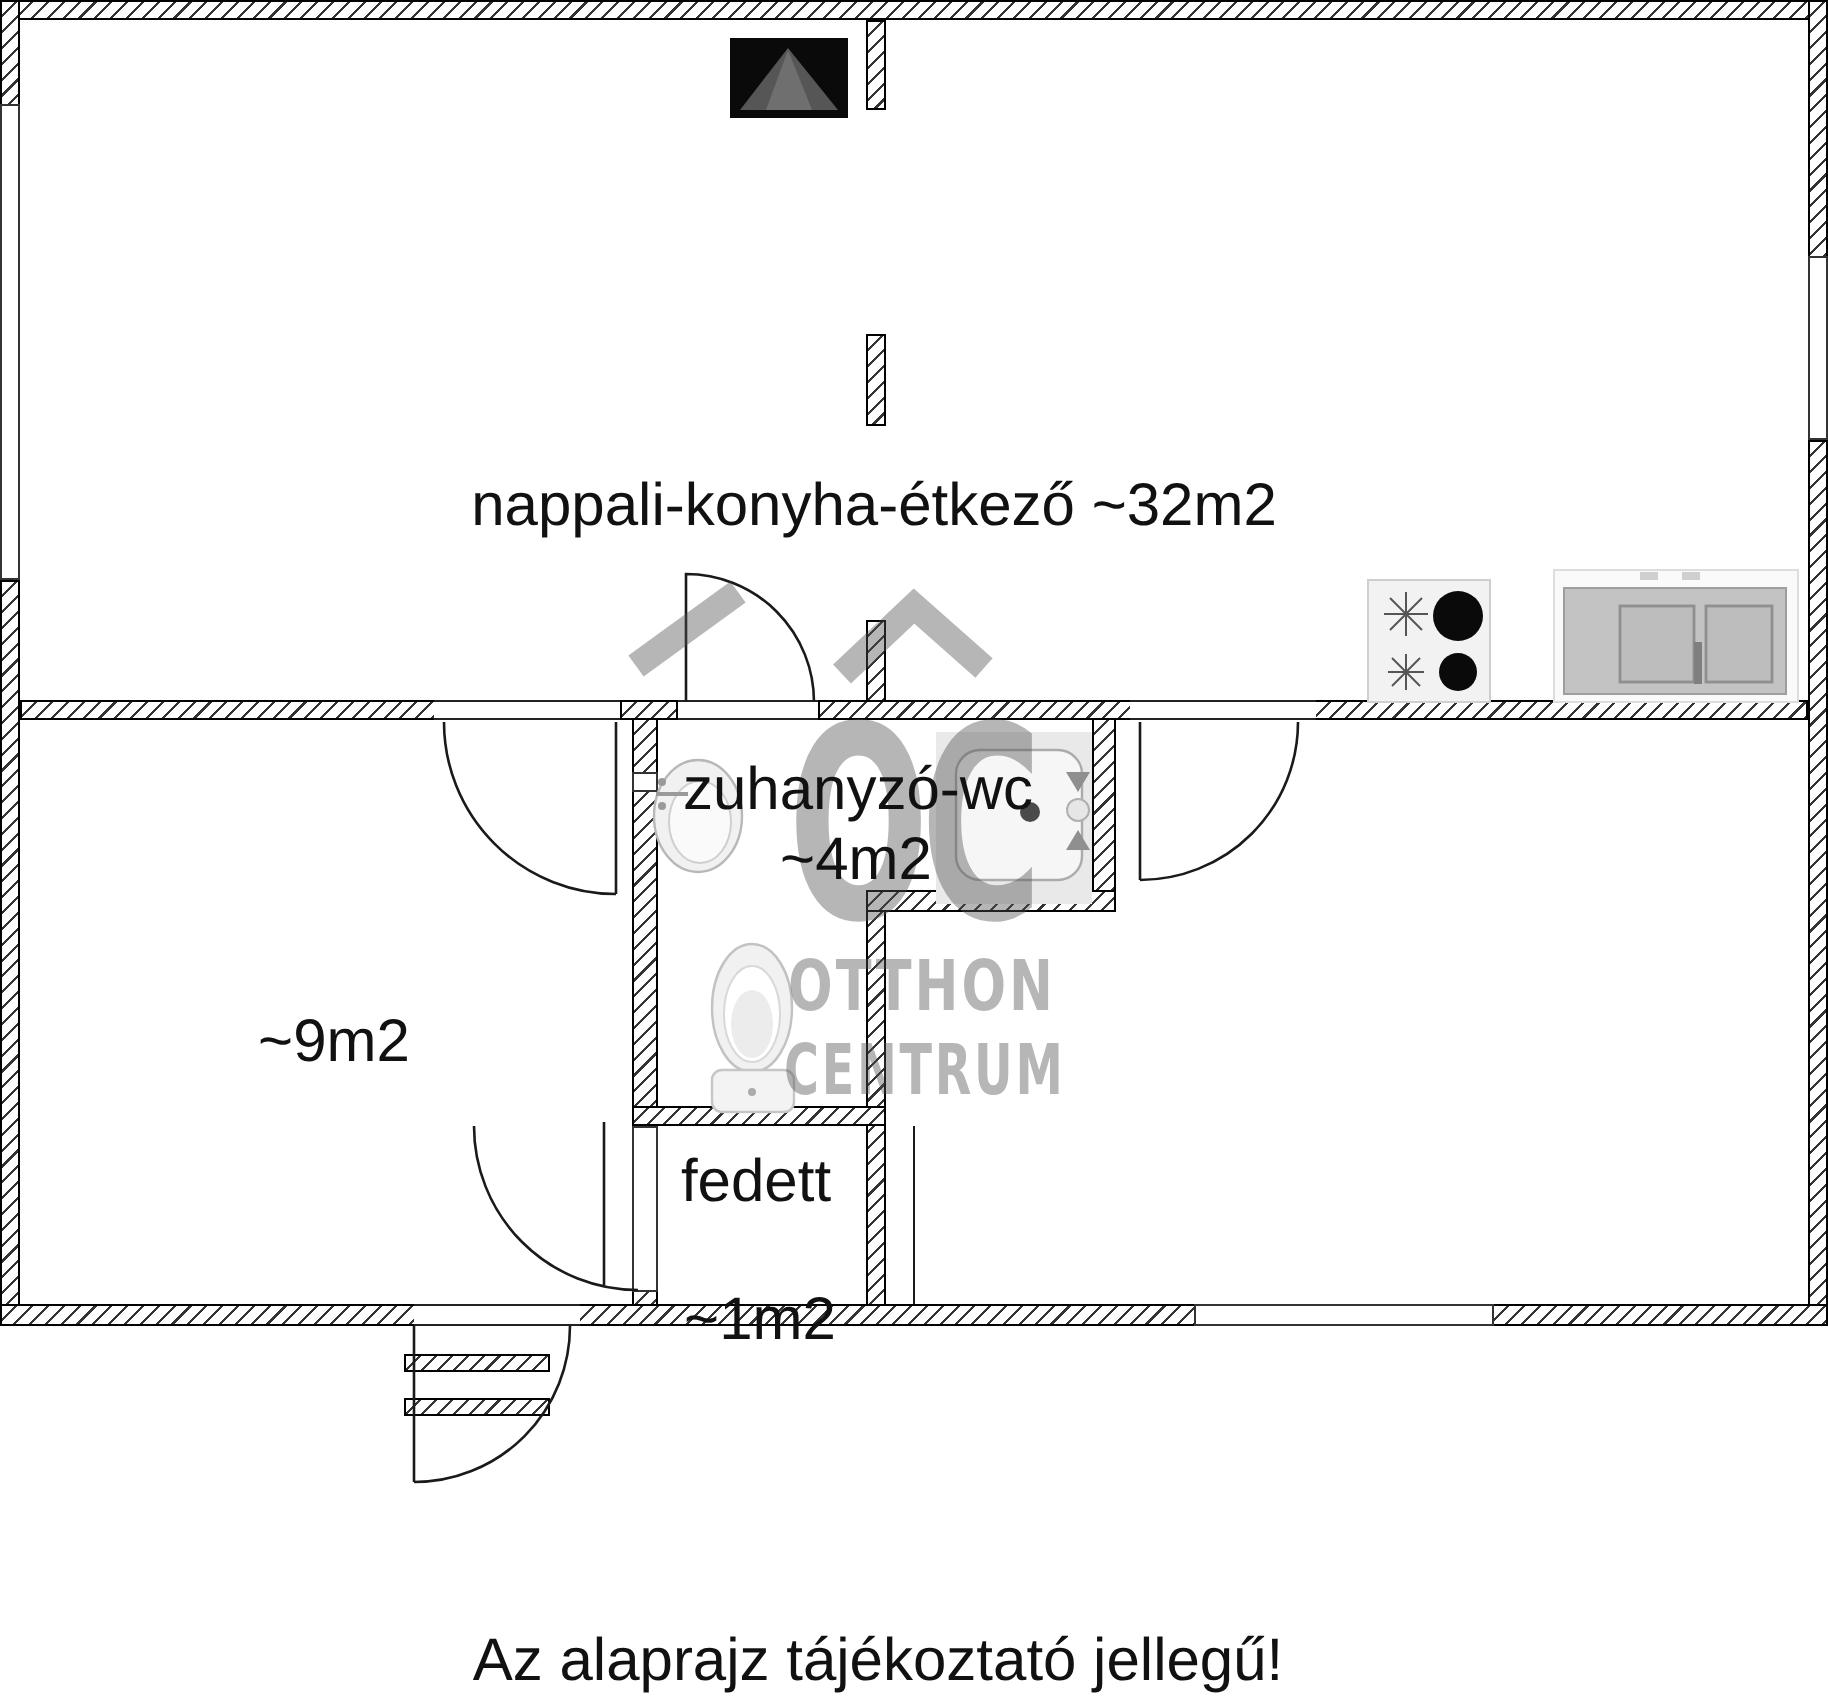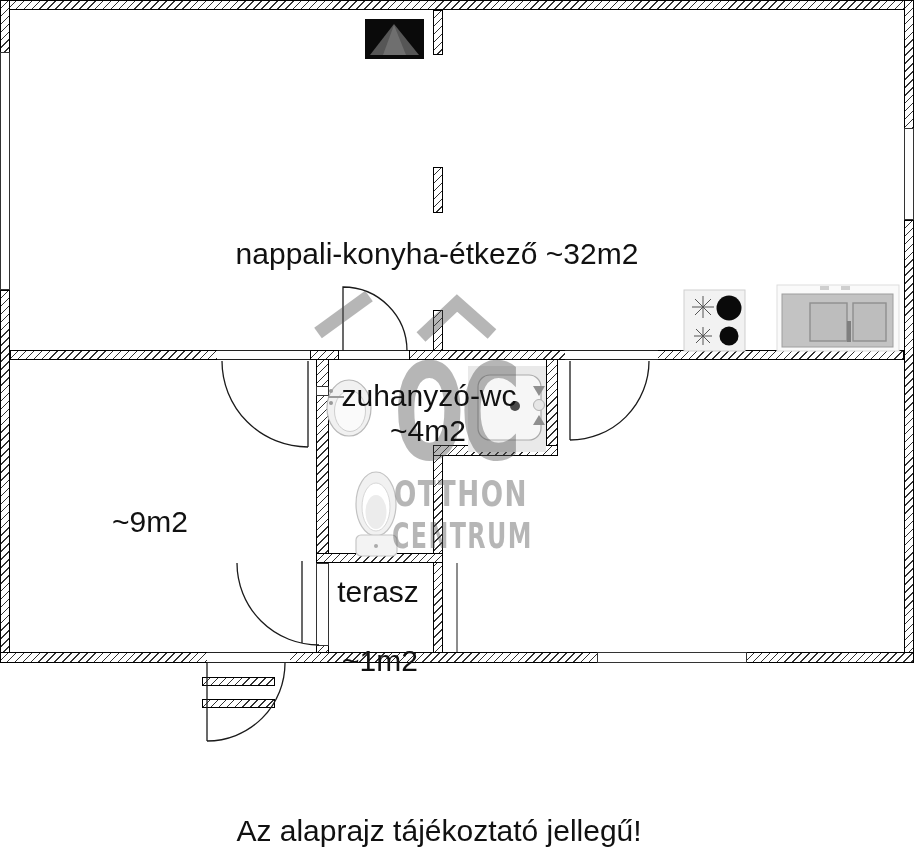--- a/index.html
+++ b/index.html
@@ -144,18 +144,18 @@
       <polyline points="421,337 457,303 492,334"></polyline>
     </g>
   </svg>
   <div class="wm" id="wm-oc">OC</div>
   <div class="wm" id="wm-otthon">OTTHON</div>
   <div class="wm" id="wm-centrum">CENTRUM</div>
 
   <div class="lbl" style="left:437px;top:253px">nappali-konyha-étkező ~32m2</div>
   <div class="lbl" style="left:429px;top:395px">zuhanyzó-wc</div>
   <div class="lbl" style="left:428px;top:430px">~4m2</div>
-  <div class="lbl" style="left:150px;top:521px">~9m2</div>
-  <div class="lbl" style="left:378px;top:591px">terasz</div>
+  <div class="lbl" style="left:167px;top:521px">~9m2</div>
+  <div class="lbl" style="left:378px;top:591px">fedett</div>
   <div class="lbl" style="left:380px;top:660px">~1m2</div>
 
   <div class="cap" style="left:427px;top:814px">Az alaprajz tájékoztató jellegű!</div>
 </div>
 
 </body></html>

